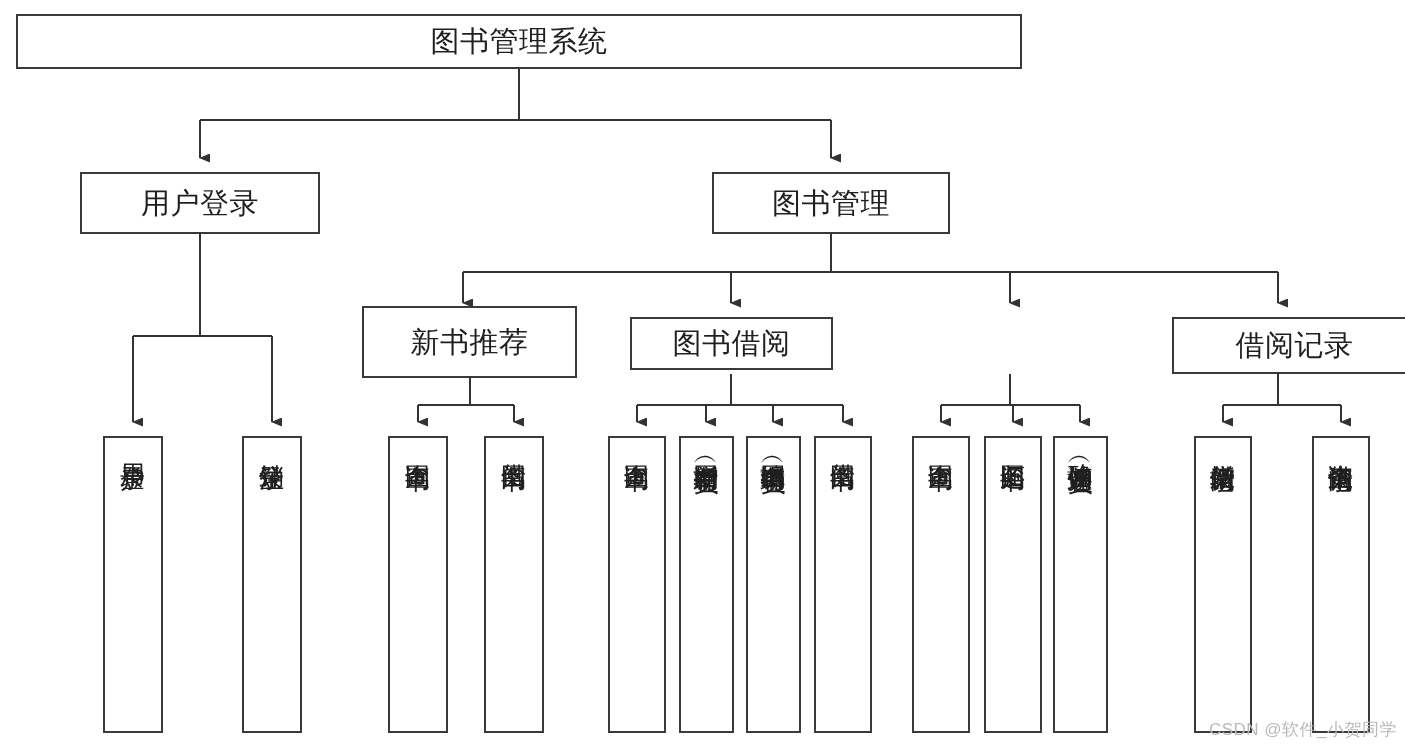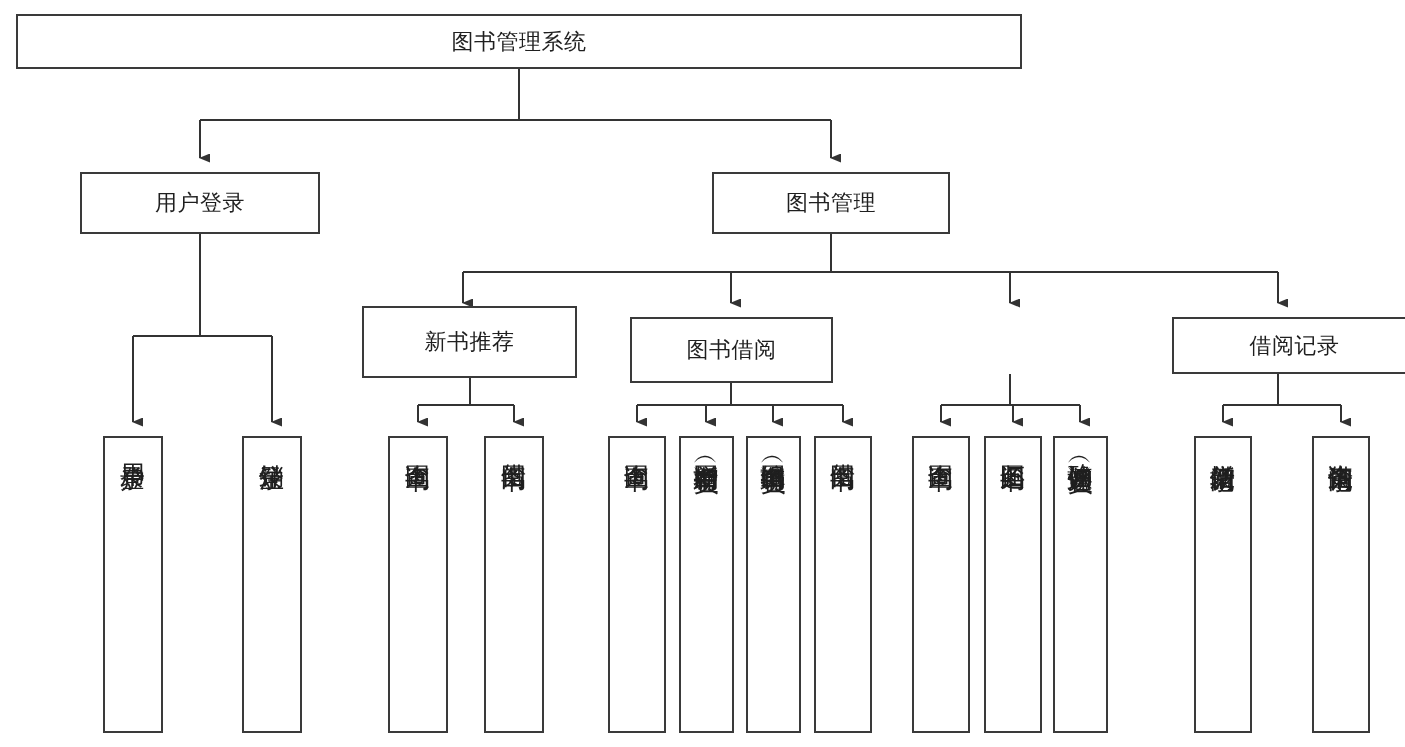--- a/index.html
+++ b/index.html
@@ -37,21 +37,21 @@
     color: #1f1f1f;
     z-index: 2;
   }
   .node-label {
     display: block;
     text-align: center;
     line-height: 1.18;
     letter-spacing: 0.5px;
   }
   .node.horiz .node-label {
-    font-size: 22px;
+    font-size: 29px;
     white-space: nowrap;
   }
   .node.vert {
     align-items: flex-start;
     justify-content: center;
     padding-top: 6px;
   }
   .node.vert .node-label {
     writing-mode: vertical-rl;
     text-orientation: upright;
@@ -134,21 +134,21 @@
   <div class="node horiz" id="node-l2-0" style="left: 80px; top: 172px; width: 240px; height: 62px;">
     <span class="node-label">用户登录</span>
   </div>
   <div class="node horiz" id="node-l2-1" style="left: 712px; top: 172px; width: 238px; height: 62px;">
     <span class="node-label">图书管理</span>
   </div>
 
   <div class="node horiz" id="node-l3-0" style="left: 362px; top: 306px; width: 215px; height: 72px;">
     <span class="node-label">新书推荐</span>
   </div>
-  <div class="node horiz" id="node-l3-1" style="left: 630px; top: 317px; width: 203px; height: 66px;">
+  <div class="node horiz" id="node-l3-1" style="left: 630px; top: 317px; width: 203px; height: 53px;">
     <span class="node-label">图书借阅</span>
   </div>
   <div class="node horiz" id="node-l3-3" style="left: 1172px; top: 317px; width: 245px; height: 57px;">
     <span class="node-label">借阅记录</span>
   </div>
 
   <div class="node vert" id="node-leaf-0" style="left: 103px; top: 436px; width: 60px; height: 297px;">
     <span class="node-label">用户登录</span>
   </div>
   <div class="node vert" id="node-leaf-1" style="left: 242px; top: 436px; width: 60px; height: 297px;">
@@ -181,13 +181,14 @@
   <div class="node vert" id="node-leaf-10" style="left: 1053px; top: 436px; width: 55px; height: 297px;">
     <span class="node-label">确认归还（管理员）</span>
   </div>
   <div class="node vert" id="node-leaf-11" style="left: 1194px; top: 436px; width: 58px; height: 297px;">
     <span class="node-label">新增借阅记录</span>
   </div>
   <div class="node vert" id="node-leaf-12" style="left: 1312px; top: 436px; width: 58px; height: 297px;">
     <span class="node-label">查询借阅记录</span>
   </div>
 
+  <div class="watermark">CSDN @软件_小贺同学</div>
 </div>
 
 </body></html>

